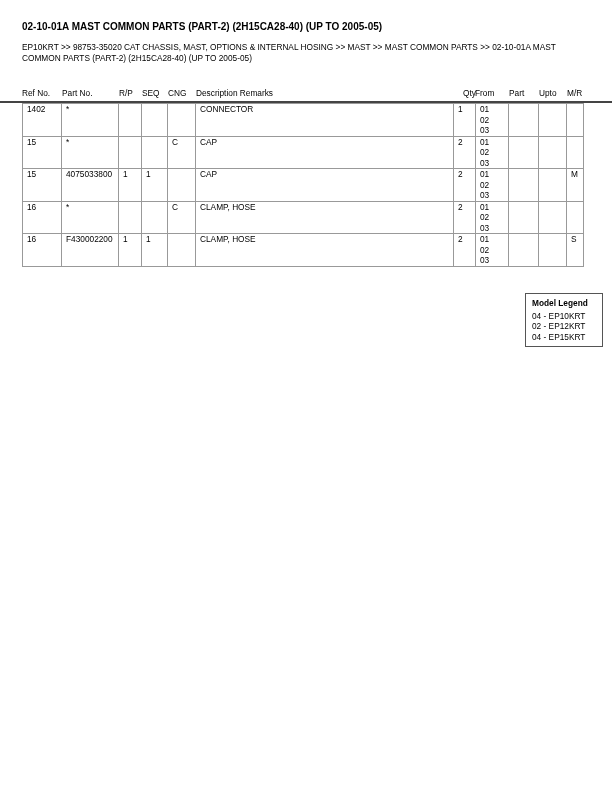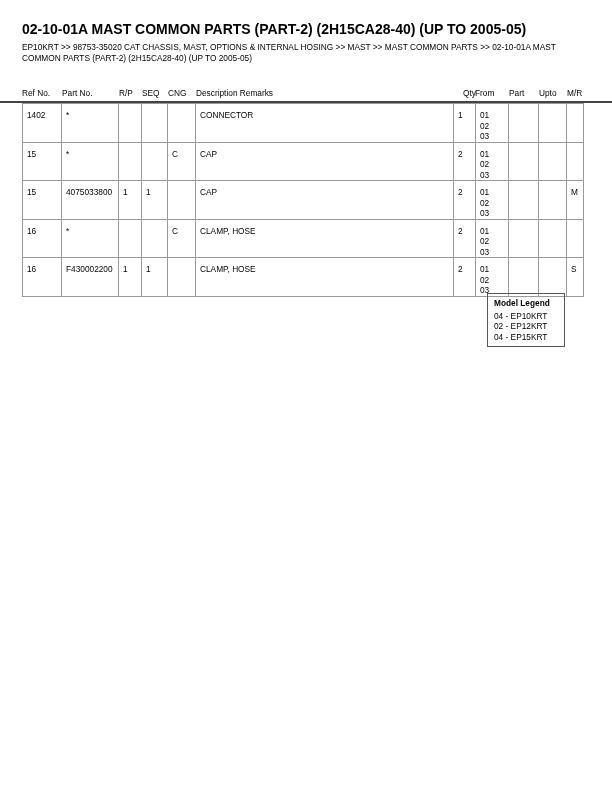--- a/index.html
+++ b/index.html
@@ -1,23 +1,23 @@
 <!DOCTYPE html>
 <html><head>
 <meta charset="utf-8">
 <style>
   html, body { margin:0; padding:0; background:#fff; }
   body { width:612px; height:792px; position:relative; font-family:"Liberation Sans", sans-serif; color:#000; overflow:hidden; }
-  .title { position:absolute; left:22px; top:21px; font-size:14px; font-weight:bold; }
+  .title { position:absolute; left:22px; top:21px; font-size:10px; font-weight:bold; }
   .crumb { position:absolute; left:22px; top:42px; width:570px; font-size:8.3px; font-weight:normal; line-height:11px; }
   .hdr { position:absolute; top:88px; font-size:8.3px; font-weight:normal; }
   .hline { position:absolute; left:0; top:101px; width:612px; height:2px; background:#444; }
   table.parts { position:absolute; left:22px; top:103px; border-collapse:collapse; font-size:8.3px; table-layout:fixed; }
-  table.parts td { border:1px solid #999; vertical-align:top; padding:6px 4px 0 4px; line-height:10.5px; height:30px; }
-  .legend { position:absolute; left:487px; top:293px; width:70px; border:1px solid #555; font-size:8.3px; padding:4px 0 4px 6px; line-height:10.5px; }
+  table.parts td { border:1px solid #999; vertical-align:top; padding:0 4px 0 4px; line-height:10.5px; height:30px; }
+  .legend { position:absolute; left:525px; top:293px; width:70px; border:1px solid #555; font-size:8.3px; padding:4px 0 4px 6px; line-height:10.5px; }
   .legend .lt { font-weight:bold; margin-bottom:2px; }
 </style>
 </head>
 <body>
 
 <div class="title">02-10-01A MAST COMMON PARTS (PART-2) (2H15CA28-40) (UP TO 2005-05)</div>
 <div class="crumb">EP10KRT &gt;&gt; 98753-35020 CAT CHASSIS, MAST, OPTIONS &amp; INTERNAL HOSING &gt;&gt; MAST &gt;&gt; MAST COMMON PARTS &gt;&gt; 02-10-01A MAST COMMON PARTS (PART-2) (2H15CA28-40) (UP TO 2005-05)</div>
 
 <div class="hdr" style="left:22px">Ref No.</div>
 <div class="hdr" style="left:62px">Part No.</div>

